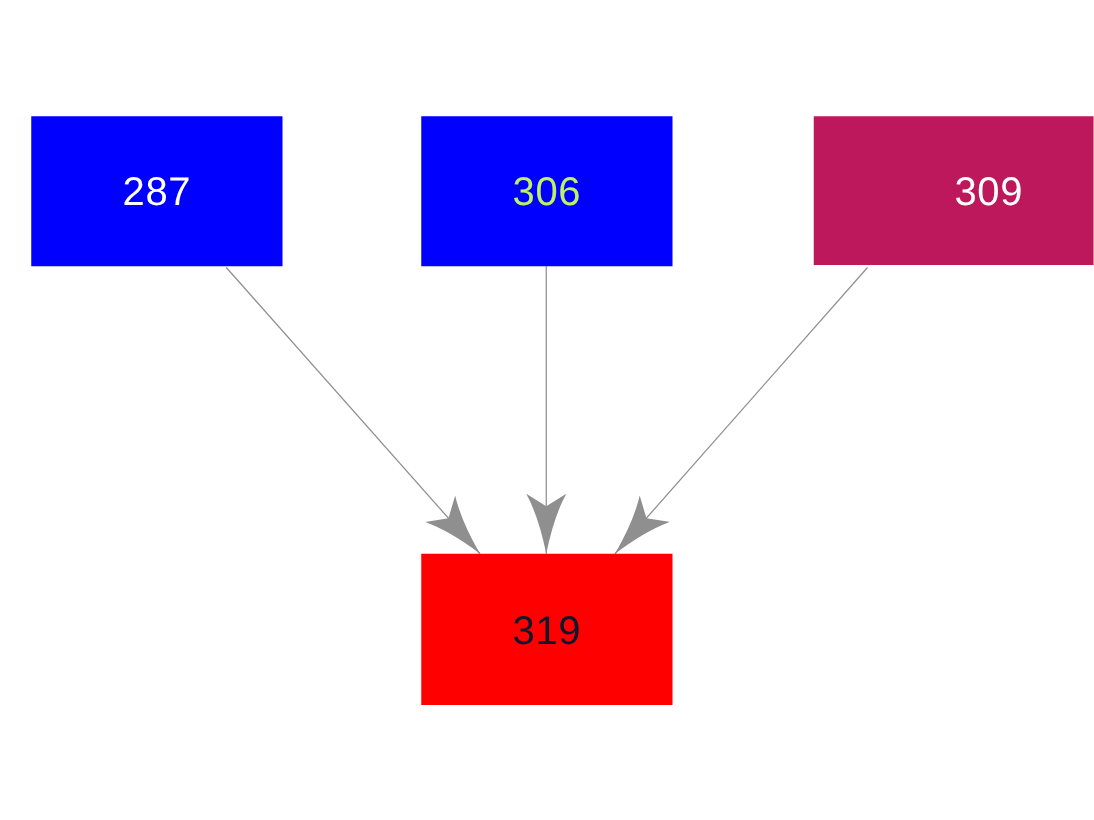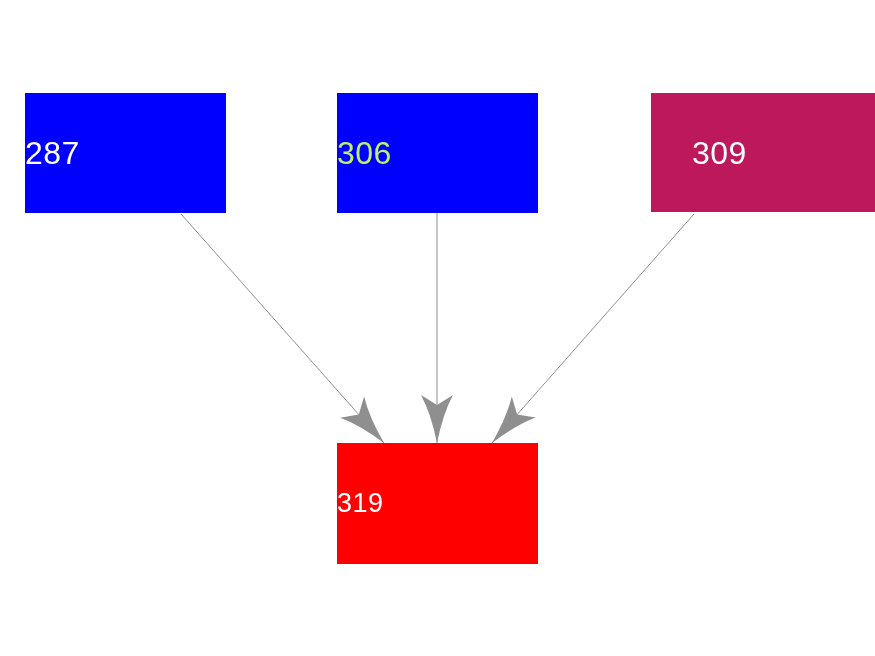--- a/index.html
+++ b/index.html
@@ -20,21 +20,21 @@
     left: 0;
     top: 0;
     width: 875px;
     height: 656px;
     pointer-events: none;
   }
   .node {
     position: absolute;
     display: flex;
     align-items: center;
-    justify-content: flex-start;
+    justify-content: center;
     box-sizing: border-box;
   }
   .node-label {
     color: #ffffff;
     font-size: 32px;
     line-height: 1;
     letter-spacing: 0.5px;
     user-select: none;
   }
 </style>
@@ -55,15 +55,15 @@
     <div class="node" style="left: 25px; top: 93px; width: 201px; height: 120px; background: rgb(0, 0, 255);">
       <span class="node-label" style="color: rgb(255, 255, 255); font-size: 32px;">287</span>
     </div>
     <div class="node" style="left: 337px; top: 93px; width: 201px; height: 120px; background: rgb(0, 0, 255);">
       <span class="node-label" style="color: #bef264; font-size: 32px;">306</span>
     </div>
     <div class="node" style="left: 651px; top: 93px; width: 239px; height: 119px; background: #be185d; padding-left: 41px;">
       <span class="node-label" style="color: rgb(255, 255, 255); font-size: 32px;">309</span>
     </div>
     <div class="node" style="left: 337px; top: 443px; width: 201px; height: 121px; background: rgb(255, 0, 0);">
-      <span class="node-label" style="color: #ffffff; font-size: 27px;">319</span>
+      <span class="node-label" style="color: #0f172a; font-size: 32px;">319</span>
     </div>
   </div>
 
 </body></html>

